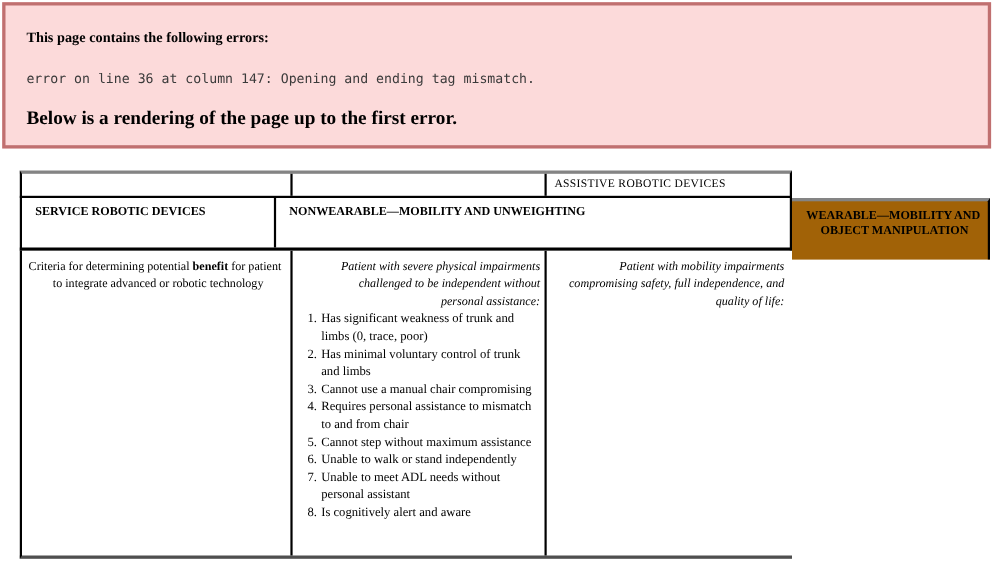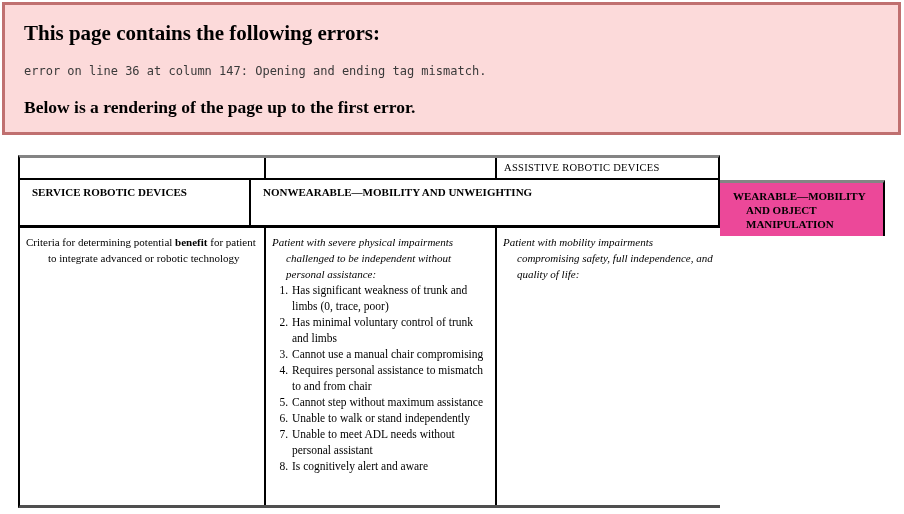--- a/index.html
+++ b/index.html
@@ -10,21 +10,21 @@
   }
 
   
   #error-banner {
     position:absolute; left:2px; top:2px; width:899px; height:133px;
     background:#fcdada; border:3px solid #c07070;
     padding:2px 18px 0 19px;
   }
   .err-title {
     font-family:"Liberation Serif", serif;
-    font-weight:bold; font-size:21px; line-height:21px; color:#000;
+    font-weight:bold; font-size:13px; line-height:21px; color:#000;
     margin-top:16px;
   }
   .err-detail {
     font-family:"DejaVu Sans Mono", monospace;
     font-size:12px; line-height:14px; color:#3a3a3a;
     margin-top:20px; white-space:pre;
   }
   .err-note {
     font-family:"Liberation Serif", serif;
     font-weight:bold; font-size:17.5px; line-height:21px; color:#000;
@@ -39,23 +39,23 @@
     border-top:3px solid #848484;
     border-left:2px solid #000; border-right:2px solid #000;
     border-bottom:2px solid #000;
   }
   #t-row2 {
     left:18px; top:180px; width:702px; height:48px;
     border-left:2px solid #000; border-right:2px solid #000;
     border-bottom:3px solid #000;
   }
   #t-col4-head {
-    position:absolute; left:720px; top:180px; width:165px; height:56px;
+    position:absolute; left:720px; top:180px; width:180px; height:56px;
     border-top:3px solid #848484; border-right:2px solid #000;
-    background:#ec4899; padding:6px 5px 0 7px;
+    background:#a16207; padding:6px 5px 0 7px;
   }
   #t-body {
     left:18px; top:228px; width:702px; height:280px;
     border-left:2px solid #000;
     border-bottom:3px solid #4f4f4f;
   }
 
   .c1 { width:246px; border-right:2px solid #000; }
   .c2 { width:231px; border-right:2px solid #000; }
   .c3 { flex:1; }
@@ -68,21 +68,21 @@
     font-weight:bold; font-size:11px; line-height:13.5px; color:#000;
     padding:6px 6px 0 6px;
   }
   .col-head .hang, #t-col4-head .hang {
     display:block; padding-left:19px; text-indent:-13px;
   }
   #t-col4-head { font-weight:bold; font-size:11px; line-height:14px; color:#000; }
 
   .bodycell { padding:6px 4px 0 4px; font-size:11px; line-height:16px; color:#000; }
   .hang-p { padding-left:24px; text-indent:-22px; }
-  .intro-i { font-style:italic; padding-left:16px; text-indent:-14px; }
+  .intro-i { font-style:italic; padding-left:16px; text-indent:-14px;text-align:right; }
   .crit-list {
     list-style:decimal outside; margin:0 0 0 2px; padding-left:19px;
     font-size:11.5px; line-height:16px;
   }
   .crit-list li { padding-left:1px; }
 </style>
 </head>
 <body>
 
 <div id="page">

